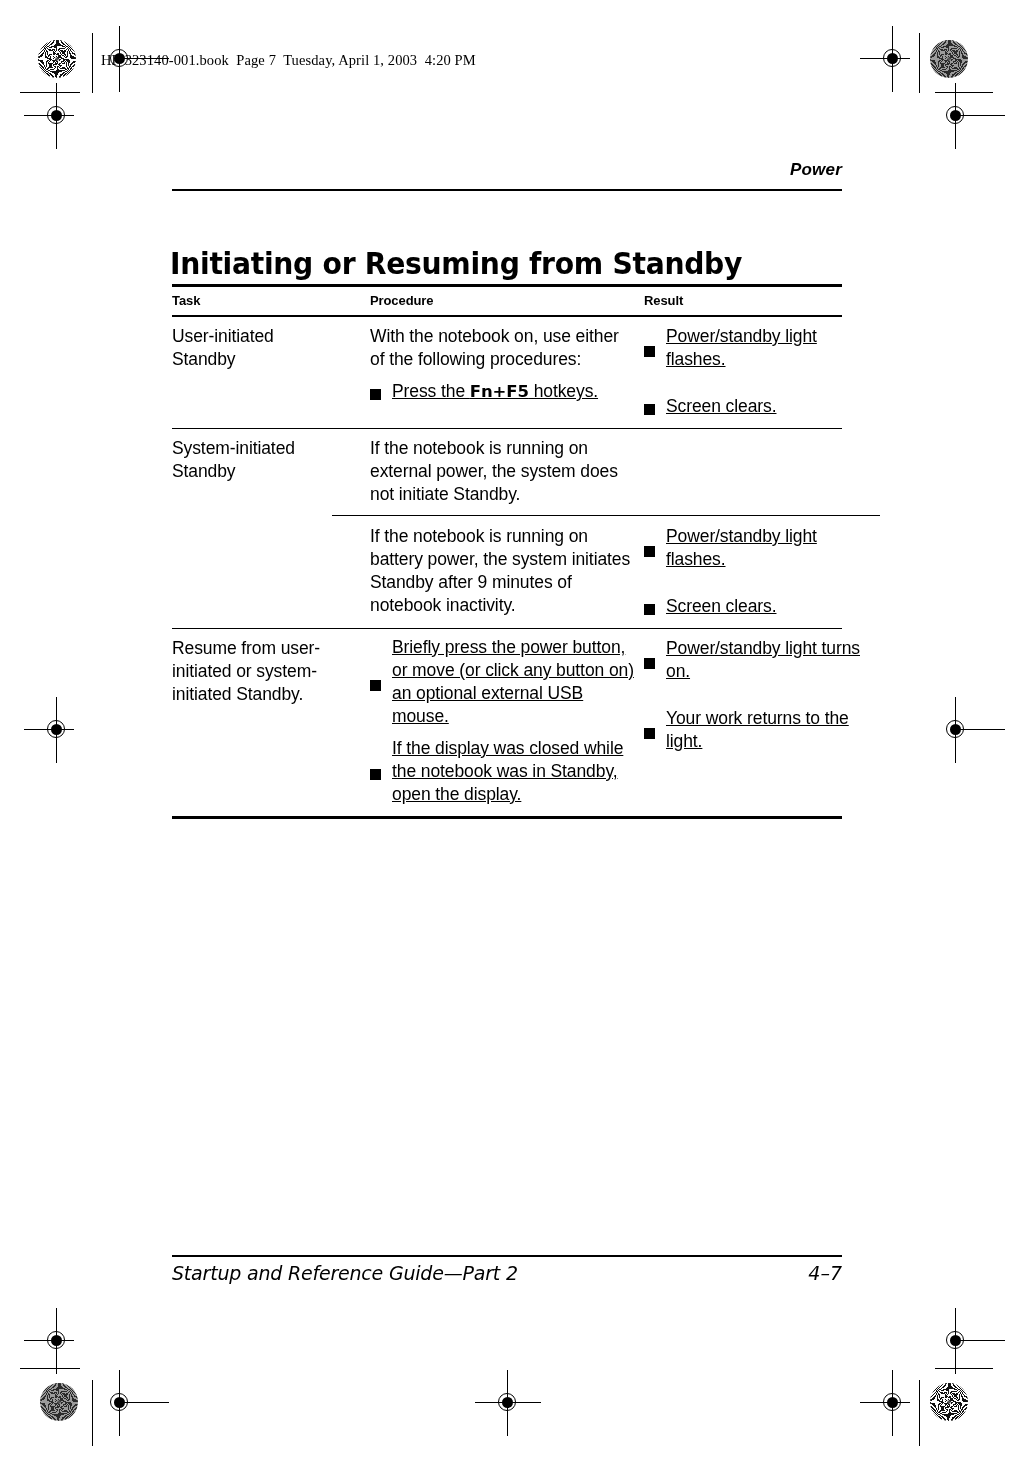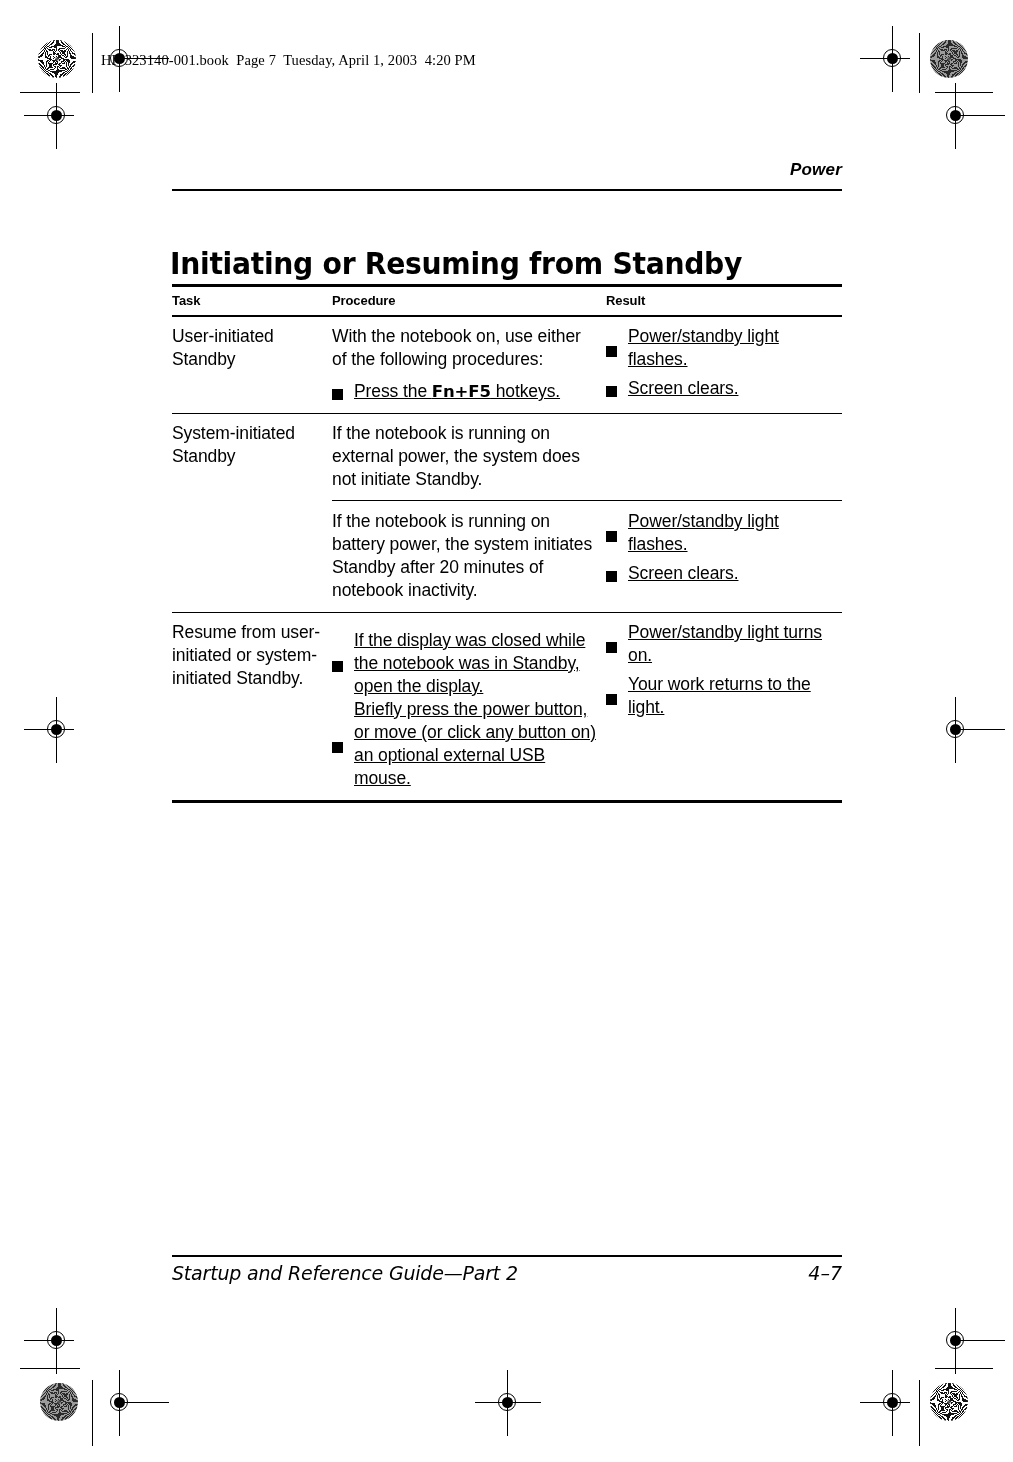--- a/index.html
+++ b/index.html
@@ -140,21 +140,21 @@
   }
   .rule-thick { height: 3px; background: #000; }
   .rule-thin  { height: 1px; background: #000; }
   .rule-head  { height: 2px; background: #000; }
 
   .trow {
     display: flex;
     align-items: flex-start;
   }
   .c-task   { width: 160px; flex: 0 0 160px; padding-right: 6px; box-sizing: border-box; }
-  .c-proc   { width: 274px; flex: 0 0 274px; padding-right: 10px; box-sizing: border-box; }
+  .c-proc   { width: 274px; flex: 0 0 274px; padding-right: 10px; box-sizing: border-box; margin-left: 38px; }
   .c-res    { width: 236px; flex: 0 0 236px; box-sizing: border-box; }
 
   .hdr-row { padding: 6px 0 7px 0; }
   .hdr-row .cell {
     font-weight: bold;
     font-size: 13px;
     letter-spacing: -0.1px;
   }
 
   .body-row { padding: 8px 0 10px 0; }
@@ -166,21 +166,21 @@
     margin: 0;
   }
 
   .blist { margin: 0; padding: 0; list-style: none; }
   .blist li {
     display: flex;
     align-items: center;
     margin-top: 9px;
     text-decoration: underline;
   }
-  .blist.tight li { margin-top: 6px; }
+  .blist.tight li { margin-top: 24px; }
   .bullet {
     flex: 0 0 auto;
     width: 11px; height: 11px;
     background: #000;
     margin-top: 6px;
     margin-right: 11px;
   }
   .btext {
     font-size: 17.5px;
     line-height: 23px;
@@ -368,21 +368,21 @@
         <div style="display:flex; padding-bottom:9px;">
           <div class="c-proc">
             <p class="ptext">If the notebook is running on external power, the system does not initiate Standby.</p>
           </div>
           <div class="c-res"></div>
         </div>
         <div class="rule-thin"></div>
 
         <div style="display:flex; padding-top:9px; padding-bottom:10px;">
           <div class="c-proc">
-            <p class="ptext">If the notebook is running on battery power, the system initiates Standby after 20 minutes of notebook inactivity.</p>
+            <p class="ptext">If the notebook is running on battery power, the system initiates Standby after 9 minutes of notebook inactivity.</p>
           </div>
           <div class="c-res">
             <ul class="blist tight res-list">
               <li>
                 <span class="bullet"></span>
                 <span class="btext">Power/standby light flashes.</span>
               </li>
               <li>
                 <span class="bullet"></span>
                 <span class="btext">Screen clears.</span>
@@ -393,27 +393,27 @@
       </div>
     </div>
     <div class="rule-thin"></div>
 
     <div class="trow body-row">
       <div class="c-task">
         <p class="ptext">Resume from user-initiated or system-initiated Standby.</p>
       </div>
       <div class="c-proc">
         <ul class="blist tight" style="margin-top:-1px;">
+          <li style="margin-top:0;">
+            <span class="bullet"></span>
+            <span class="btext">Briefly press the power button, or move (or click any button on) an optional external USB mouse.</span>
+          </li>
           <li style="margin-top:9px;">
             <span class="bullet"></span>
             <span class="btext">If the display was closed while the notebook was in Standby, open the display.</span>
-          </li>
-          <li style="margin-top:0;">
-            <span class="bullet"></span>
-            <span class="btext">Briefly press the power button, or move (or click any button on) an optional external USB mouse.</span>
           </li>
         </ul>
       </div>
       <div class="c-res">
         <ul class="blist tight res-list">
           <li>
             <span class="bullet"></span>
             <span class="btext">Power/standby light turns on.</span>
           </li>
           <li>

